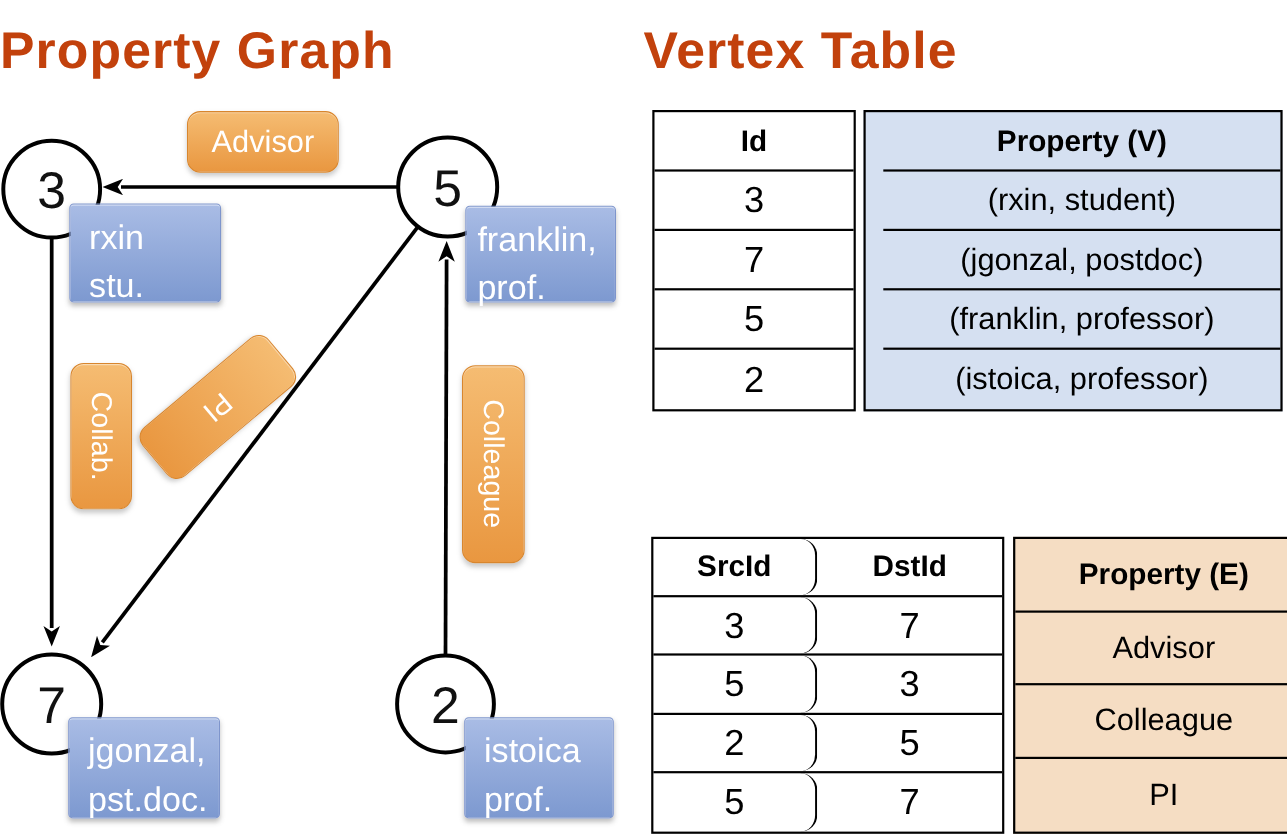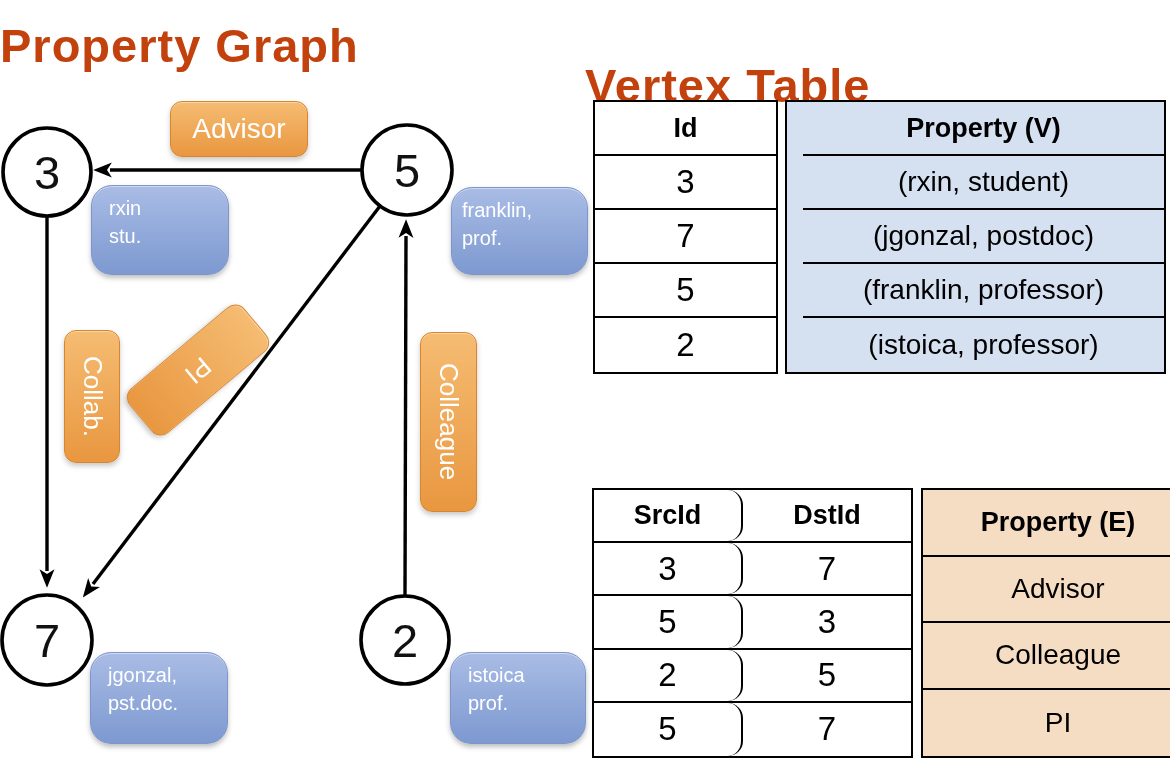--- a/index.html
+++ b/index.html
@@ -10,25 +10,25 @@
   .title { position:absolute; font-size:47px; color:#c2410c;
            letter-spacing:1px; font-weight:700; }
 
   
   #graph-svg { position:absolute; left:0; top:0; width:585px; height:760px; }
   #graph-svg line { stroke:#000; stroke-width:3.4px; }
   #graph-svg circle { fill:#fff; stroke:#000; stroke-width:3.6px; }
   #graph-svg text { font-family:"Liberation Sans",sans-serif; font-size:47px; fill:#111;
                     text-anchor:middle; }
 
-  .pbox { position:absolute; border-radius:21px; color:#fff;
+  .pbox { position:absolute; border-radius:4px; color:#fff;
           background:linear-gradient(#a9bce5,#7d99d0);
           border:1px solid #7e95cc;
           box-shadow:0 3px 5px rgba(110,110,110,.45), inset 0 1px 0 rgba(255,255,255,.45);
-          font-size:20px; line-height:1.42; padding:8px 0 0 17px;margin-left:28px; }
+          font-size:31px; line-height:1.42; padding:8px 0 0 17px; }
 
   .elabel { position:absolute; border-radius:12px; color:#fff;
             background:linear-gradient(#f5bc72,#e99740);
             border:1px solid #d8862e;
             box-shadow:0 3px 5px rgba(120,120,120,.4), inset 0 1px 0 rgba(255,255,255,.4);
             display:flex; align-items:center; justify-content:center; }
   .elabel.horiz { font-size:28px; }
   .elabel.vert  { writing-mode:vertical-rl; font-size:26px; }
   .elabel.pi    { transform:rotate(50deg); }
 
@@ -47,21 +47,21 @@
   .pairrow .c1, .pairrow .c2 { height:100%; display:flex; align-items:center; justify-content:center;border-radius:15px; }
   .pairrow .c1 { width:149px; border-right:2px solid #000; }
   .pairrow .c2 { flex:1; }
 </style>
 </head>
 <body>
 
 <div id="canvas">
 
   <div class="title" style="left:0;top:18px;width:585px;">Property Graph</div>
-  <div class="title" style="left:585px;top:18px;width:585px;margin-top:40px;">Vertex Table</div>
+  <div class="title" style="left:585px;top:18px;width:585px;">Vertex Table</div>
 
   <svg id="graph-svg" viewBox="0 0 585 760">
     <defs>
       <marker id="arrow" viewBox="0 0 10 8" refX="1" refY="4" markerWidth="5.5" markerHeight="4.5" orient="auto" markerUnits="strokeWidth">
         <path d="M0,0 L10,4 L0,8 L2.6,4 Z" fill="#000"></path>
       </marker>
     </defs>
 
     <line x1="362" y1="170" x2="110" y2="170" marker-end="url(#arrow)"></line>
     <line x1="47" y1="217" x2="47" y2="571" marker-end="url(#arrow)"></line>

